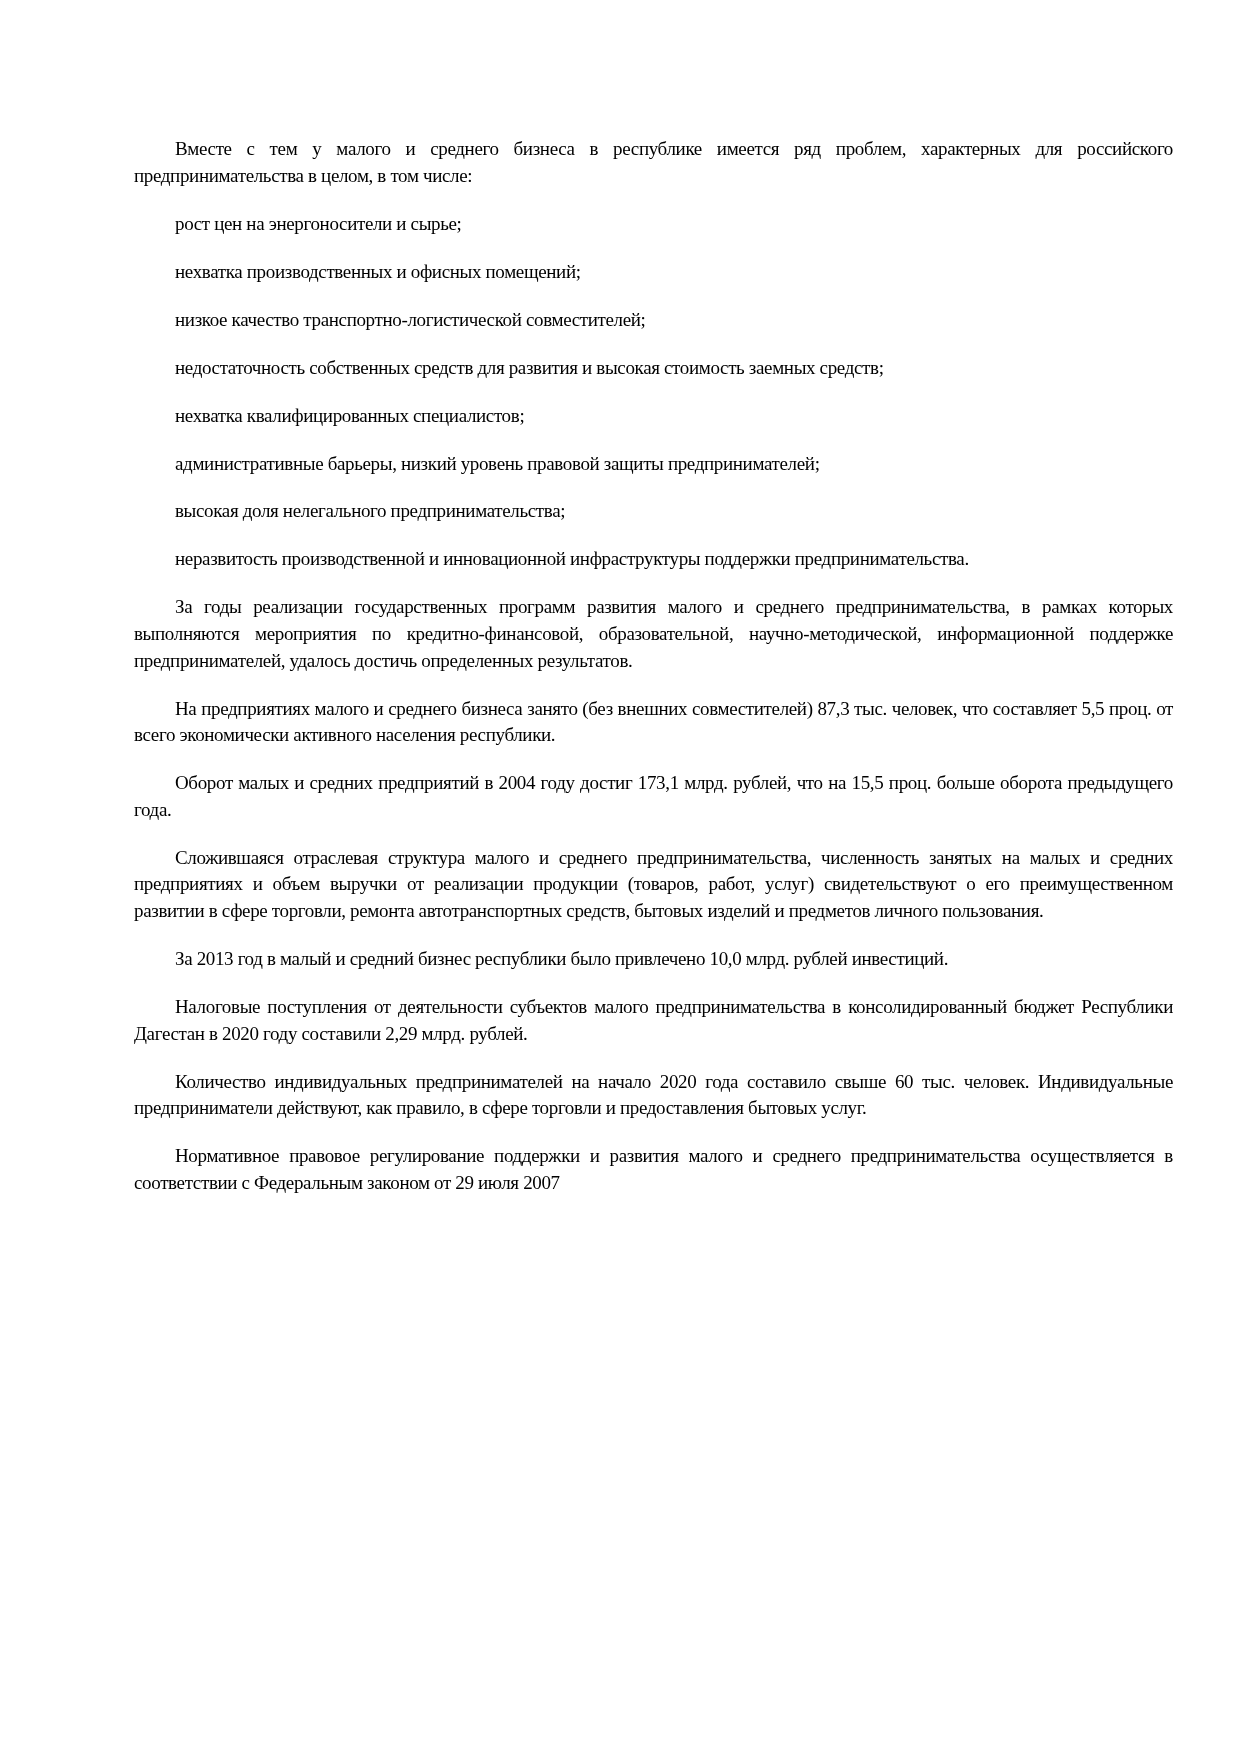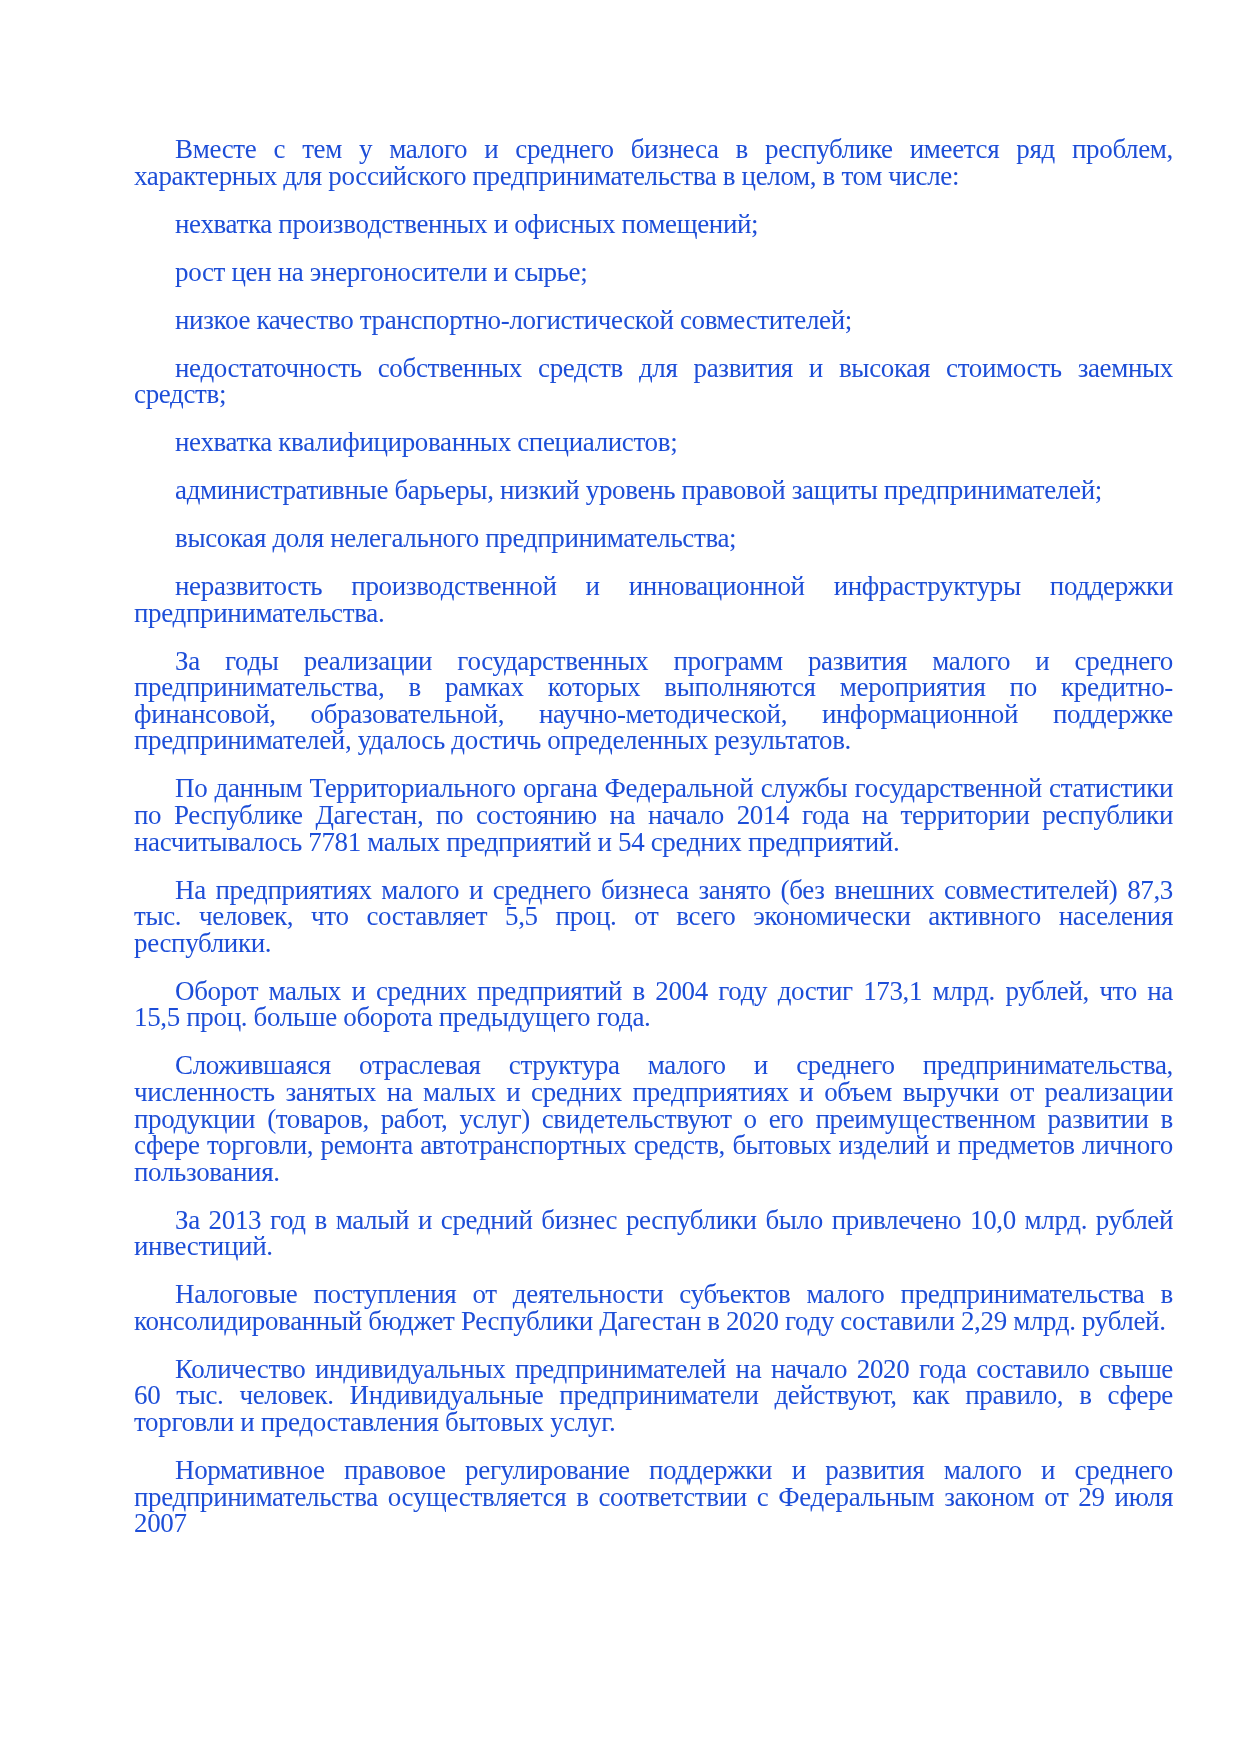--- a/index.html
+++ b/index.html
@@ -3,47 +3,46 @@
 <meta charset="utf-8">
 <style>
   html, body { margin: 0; padding: 0; background: #ffffff; }
   body { width: 1240px; height: 1754px; position: relative; overflow: hidden; }
   .page {
     position: absolute;
     left: 134px;
     top: 136px;
     width: 1039px;
     font-family: "Liberation Serif", "DejaVu Serif", serif;
-    font-size: 27px;
+    font-size: 19px;
     line-height: 26.6px;
-    color: #1d4ed8;
+    color: #000000;
     letter-spacing: -0.35px;
   }
   .para {
     margin: 0 0 21.4px 0;
     text-indent: 41px;
     text-align: justify;
     text-align-last: left;
   }
 </style>
 </head>
 <body>
 
 <div class="page">
   <p class="para">Вместе с тем у малого и среднего бизнеса в республике имеется ряд проблем, характерных для российского предпринимательства в целом, в том числе:</p>
+  <p class="para">рост цен на энергоносители и сырье;</p>
   <p class="para">нехватка производственных и офисных помещений;</p>
-  <p class="para">рост цен на энергоносители и сырье;</p>
   <p class="para">низкое качество транспортно-логистической совместителей;</p>
   <p class="para">недостаточность собственных средств для развития и высокая стоимость заемных средств;</p>
   <p class="para">нехватка квалифицированных специалистов;</p>
   <p class="para">административные барьеры, низкий уровень правовой защиты предпринимателей;</p>
   <p class="para">высокая доля нелегального предпринимательства;</p>
   <p class="para">неразвитость производственной и инновационной инфраструктуры поддержки предпринимательства.</p>
   <p class="para">За годы реализации государственных программ развития малого и среднего предпринимательства, в рамках которых выполняются мероприятия по кредитно-финансовой, образовательной, научно-методической, информационной поддержке предпринимателей, удалось достичь определенных результатов.</p>
-  <p class="para">По данным Территориального органа Федеральной службы государственной статистики по Республике Дагестан, по состоянию на начало 2014 года на территории республики насчитывалось 7781 малых предприятий и 54 средних предприятий.</p>
   <p class="para">На предприятиях малого и среднего бизнеса занято (без внешних совместителей) 87,3 тыс. человек, что составляет 5,5 проц. от всего экономически активного населения республики.</p>
   <p class="para">Оборот малых и средних предприятий в 2004 году достиг 173,1 млрд. рублей, что на 15,5 проц. больше оборота предыдущего года.</p>
   <p class="para">Сложившаяся отраслевая структура малого и среднего предпринимательства, численность занятых на малых и средних предприятиях и объем выручки от реализации продукции (товаров, работ, услуг) свидетельствуют о его преимущественном развитии в сфере торговли, ремонта автотранспортных средств, бытовых изделий и предметов личного пользования.</p>
   <p class="para">За 2013 год в малый и средний бизнес республики было привлечено 10,0 млрд. рублей инвестиций.</p>
   <p class="para">Налоговые поступления от деятельности субъектов малого предпринимательства в консолидированный бюджет Республики Дагестан в 2020 году составили 2,29 млрд. рублей.</p>
   <p class="para">Количество индивидуальных предпринимателей на начало 2020 года составило свыше 60 тыс. человек. Индивидуальные предприниматели действуют, как правило, в сфере торговли и предоставления бытовых услуг.</p>
   <p class="para">Нормативное правовое регулирование поддержки и развития малого и среднего предпринимательства осуществляется в соответствии с Федеральным законом от 29 июля 2007</p>
 </div>
 
 </body></html>

